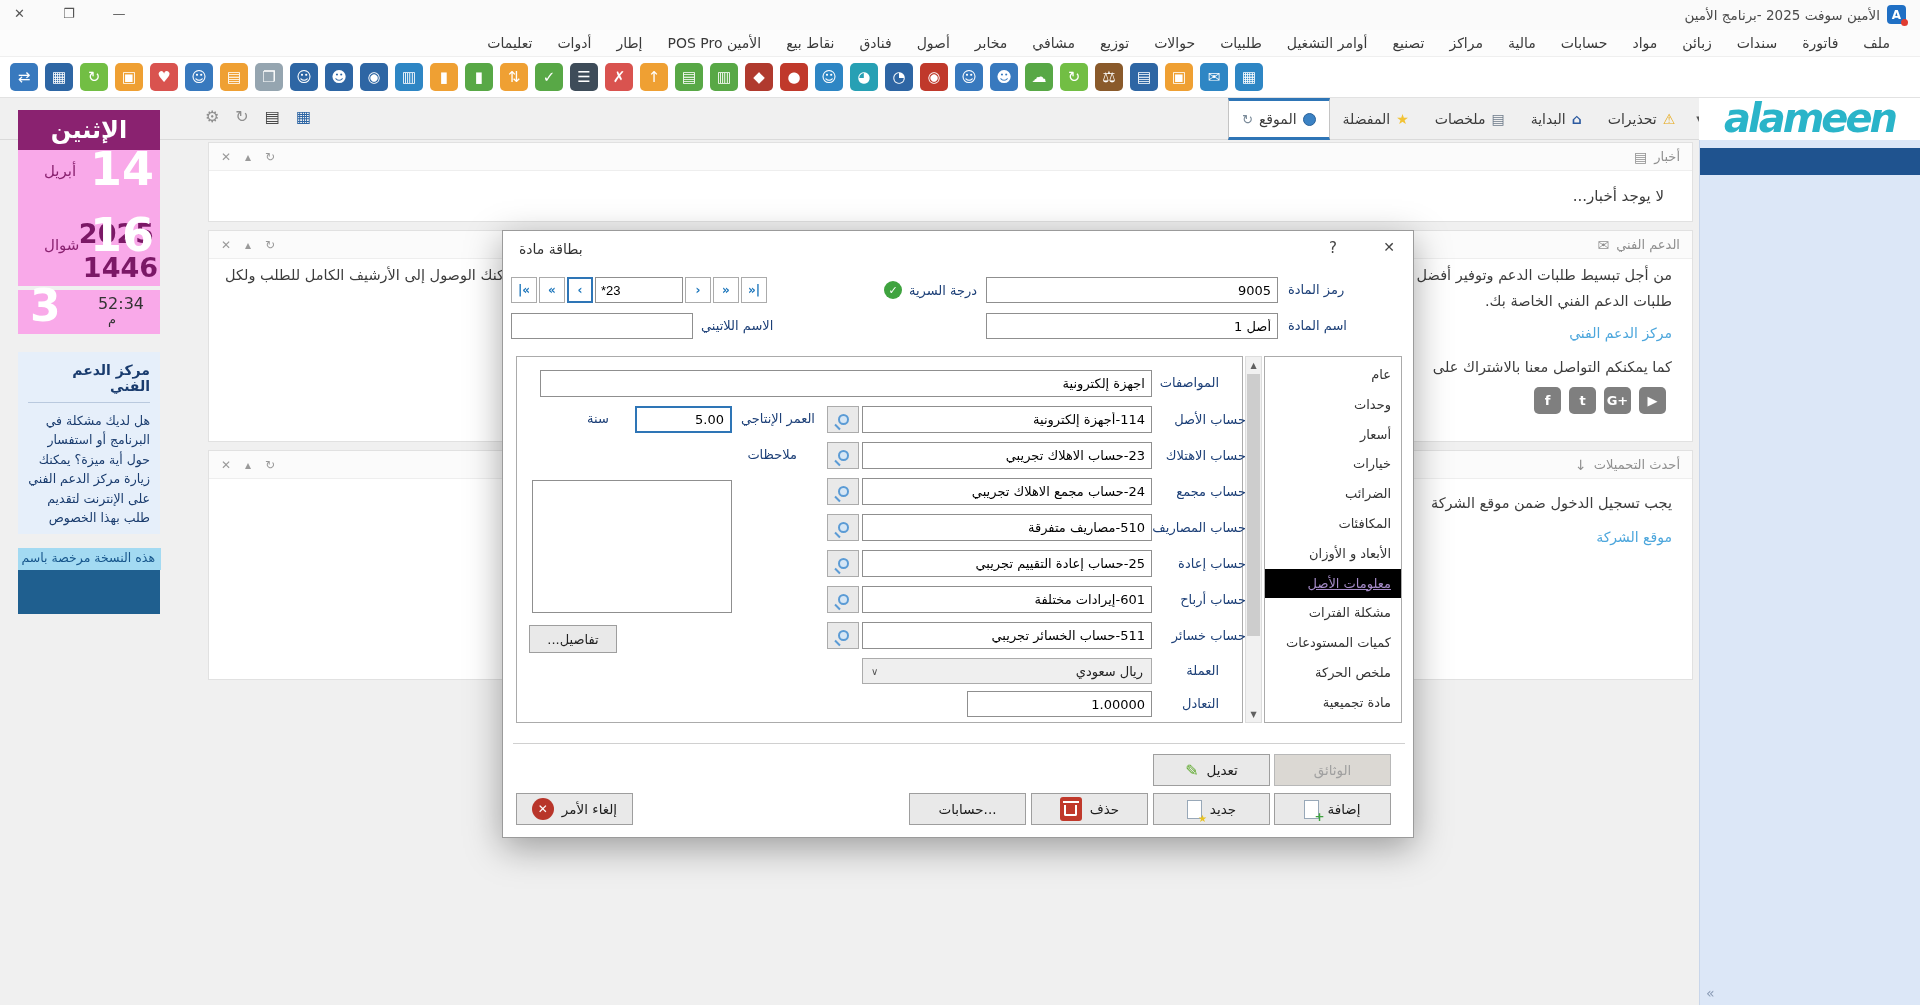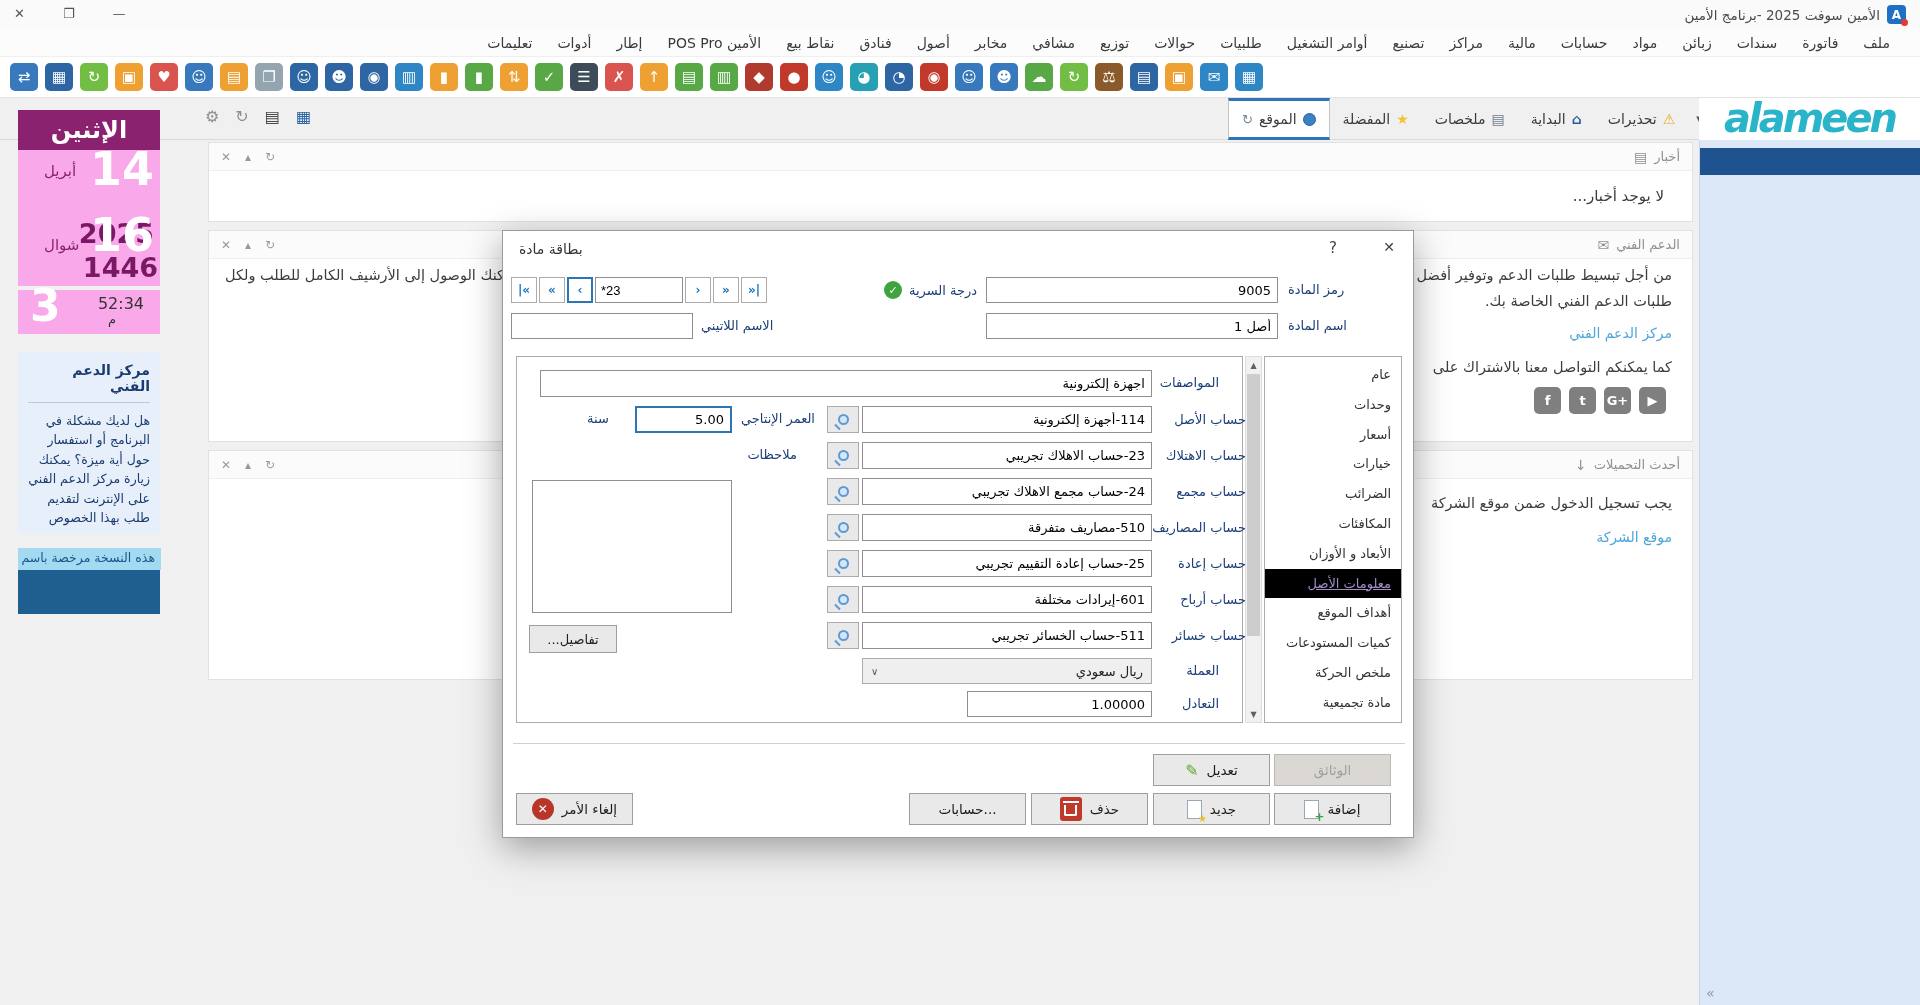--- a/index.html
+++ b/index.html
@@ -439,21 +439,21 @@
   <div class="sections">
 
   <div class="sec">عام</div>
       <div class="sec">وحدات</div>
       <div class="sec">أسعار</div>
       <div class="sec">خيارات</div>
       <div class="sec">الضرائب</div>
       <div class="sec">المكافئات</div>
       <div class="sec">الأبعاد و الأوزان</div>
       <div class="sec active">معلومات الأصل</div>
-      <div class="sec">أهداف الموقع</div>
+      <div class="sec">مشكلة الفترات</div>
       <div class="sec">كميات المستودعات</div>
       <div class="sec">ملخص الحركة</div>
       <div class="sec">مادة تجميعية</div>
     </div>
 
   <div class="dlg-sep"></div>
 
   <button class="dlgbtn" style="left:650px;top:523px;">
     <span class="pencil">✎</span>
     <span>تعديل</span>

